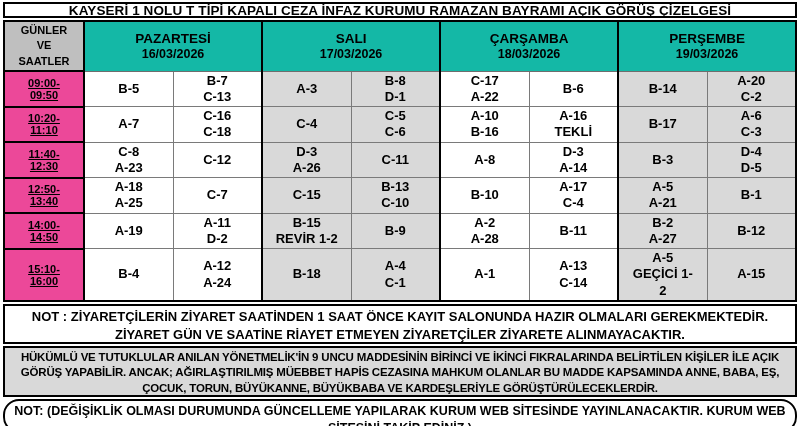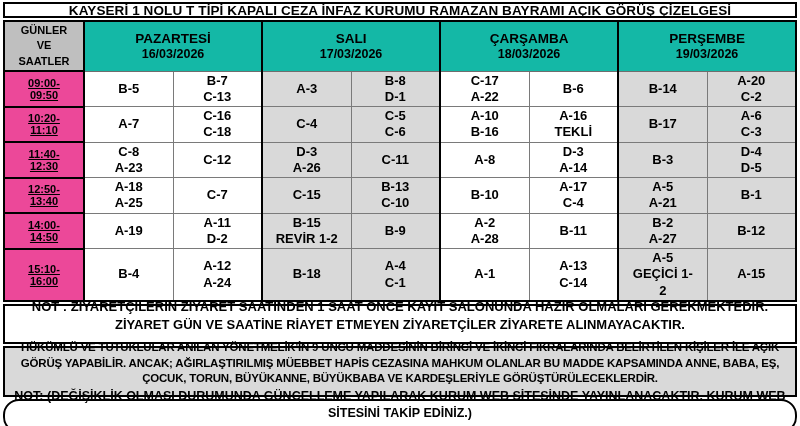--- a/index.html
+++ b/index.html
@@ -44,22 +44,22 @@
   }
   .day-name{font-size:13.5px;line-height:1.15;}
   .day-date{font-size:12.5px;line-height:1.15;}
   td.time{
     background:#ec4899;border:2px solid #000;font-size:11px;text-decoration:underline;
   }
   td.cell{font-size:13px;line-height:1.25;background:#fff;}
   td.shade{background:#d9d9d9;}
   td.gb{border-left:2px solid #000;}
   .note{
-    display:flex;align-items:flex-end;justify-content:center;
-    padding:8px 6px;line-height:1.4;
+    display:flex;align-items:flex-start;justify-content:center;
+    padding:2px 6px;line-height:1.4;
   }
   .note-1{height:40px;font-size:13px;}
   .note-2{height:51px;font-size:11.5px;letter-spacing:-0.2px;background:#d9d9d9;line-height:1.35;}
   .note-3{height:34px;font-size:12.5px;border-radius:16px;}
 </style>
 </head>
 <body>
 
 <div class="box title-box">
   <span>KAYSERİ 1 NOLU T TİPİ KAPALI CEZA İNFAZ KURUMU RAMAZAN BAYRAMI AÇIK GÖRÜŞ ÇİZELGESİ</span>

